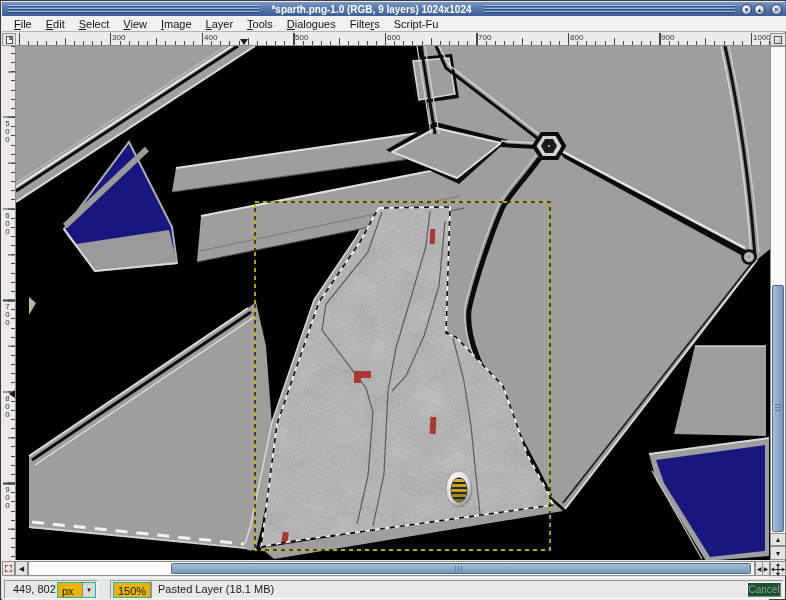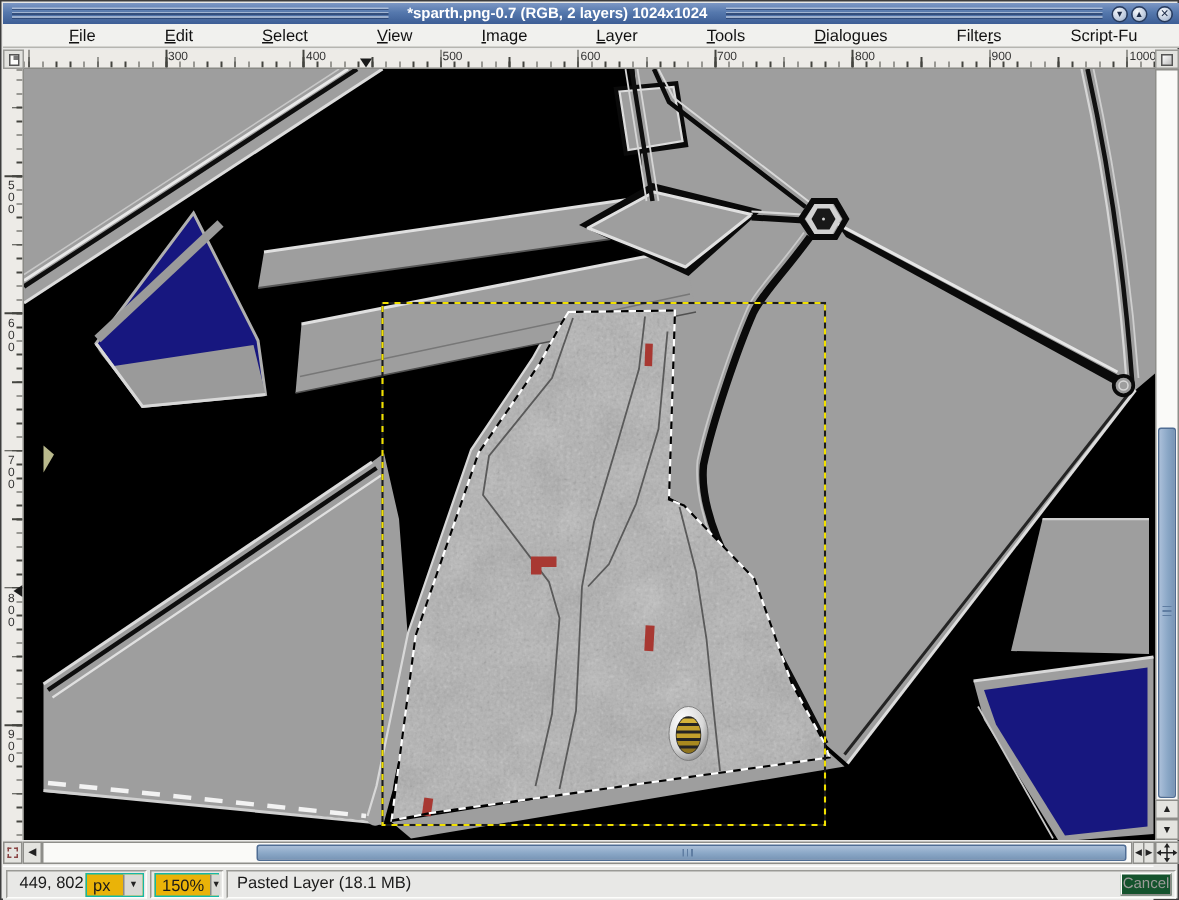--- a/index.html
+++ b/index.html
@@ -18,21 +18,21 @@
   #tb-buttons { display:flex; gap:2px; margin-right:4px; align-items:center; }
   .tb-btn { width:11px; height:11px; border-radius:50%; border:1px solid #273a5c;
             background:radial-gradient(circle at 35% 30%, #f4f7fb 0%, #c3cfe1 55%, #93a7c4 100%);
             color:#1c2b47; font-size:7px; line-height:9px; text-align:center; }
   .tb-btn.close { margin-left:4px; }
 
   
   #menubar { position:absolute; left:1px; top:15px; width:784px; height:16px;
              background:#f1f1ee; border-bottom:1px solid #b5b5b0;
              display:flex; align-items:center; padding-left:5px; }
-  .menu-item { font-size:11px; color:#111; padding:0 7px; height:16px; line-height:16px;margin-left:32px; }
+  .menu-item { font-size:11px; color:#111; padding:0 7px; height:16px; line-height:16px; }
   .menu-item u { text-decoration:underline; }
 
   
   #corner-btn { position:absolute; left:1px; top:32px; width:14px; height:13px;
                 background:#e3e3df; border:1px solid #9a9a96; }
   #corner-btn .pg { position:absolute; left:3px; top:2px; width:7px; height:8px;
                     background:#fdfdfb; border:1px solid #555; }
   #corner-btn .pg:after { content:""; position:absolute; right:0; top:0; width:3px; height:3px; background:#777; }
   #hruler { position:absolute; left:15px; top:32px; width:754px; height:13px;
             background:#edebe7; border-bottom:1px solid #8a8a86; overflow:hidden; }
@@ -86,36 +86,36 @@
   #statusbar { position:absolute; left:1px; top:576px; width:767px; height:23px; background:#e8e8e6;
                border-top:1px solid #fff; font-size:11px; color:#1a1a1a; }
   .sunken { position:absolute; top:2px; height:19px; border:1px solid; border-color:#9a9a96 #fdfdfb #fdfdfb #9a9a96; background:#e8e8e6; }
   #coord-panel { left:2px; width:94px; }
   #coord-text { position:absolute; left:8px; top:2px; }
   .combo { position:absolute; top:1px; height:16px; border:1px solid #14b8a6; background:#eab308; display:flex; align-items:flex-end; }
   .combo .lbl { padding:0 4px; font-size:11px; }
   .combo .arrow { width:13px; height:100%; background:#d9d9d5; border-left:1px solid #8a8a86;
                   font-size:6px; color:#222; text-align:center; line-height:15px; }
   #unit-combo { left:52px; width:39px; }
-  #zoom-panel { left:98px; width:49px; }
+  #zoom-panel { left:108px; width:49px; }
   #zoom-combo { left:2px; width:43px; }
   #msg-panel { left:149px; width:633px; }
   #msg-text { position:absolute; left:6px; top:2px; white-space:nowrap; }
   #cancel-btn { position:absolute; right:2px; top:1px; width:34px; height:15px; background:#14532d;
                 border:1px solid; border-color:#fdfdfb #8a8a86 #8a8a86 #fdfdfb;
                 color:#9b9b98; font-size:10px; text-align:center; line-height:14px; }
 </style>
 </head>
 <body>
 
 <div id="window">
 
   <div id="titlebar">
     <div class="tb-ridge"></div>
-    <div id="title-text">*sparth.png-0.7 (RGB, 2 layers) 1024x1024</div>
+    <div id="title-text">*sparth.png-1.0 (RGB, 9 layers) 1024x1024</div>
     <div class="tb-ridge"></div>
     <div id="tb-buttons">
       <div class="tb-btn">▾</div>
       <div class="tb-btn">▴</div>
       <div class="tb-btn close">✕</div>
     </div>
   </div>
 
   <div id="menubar">
       <span class="menu-item"><u>F</u>ile</span>

